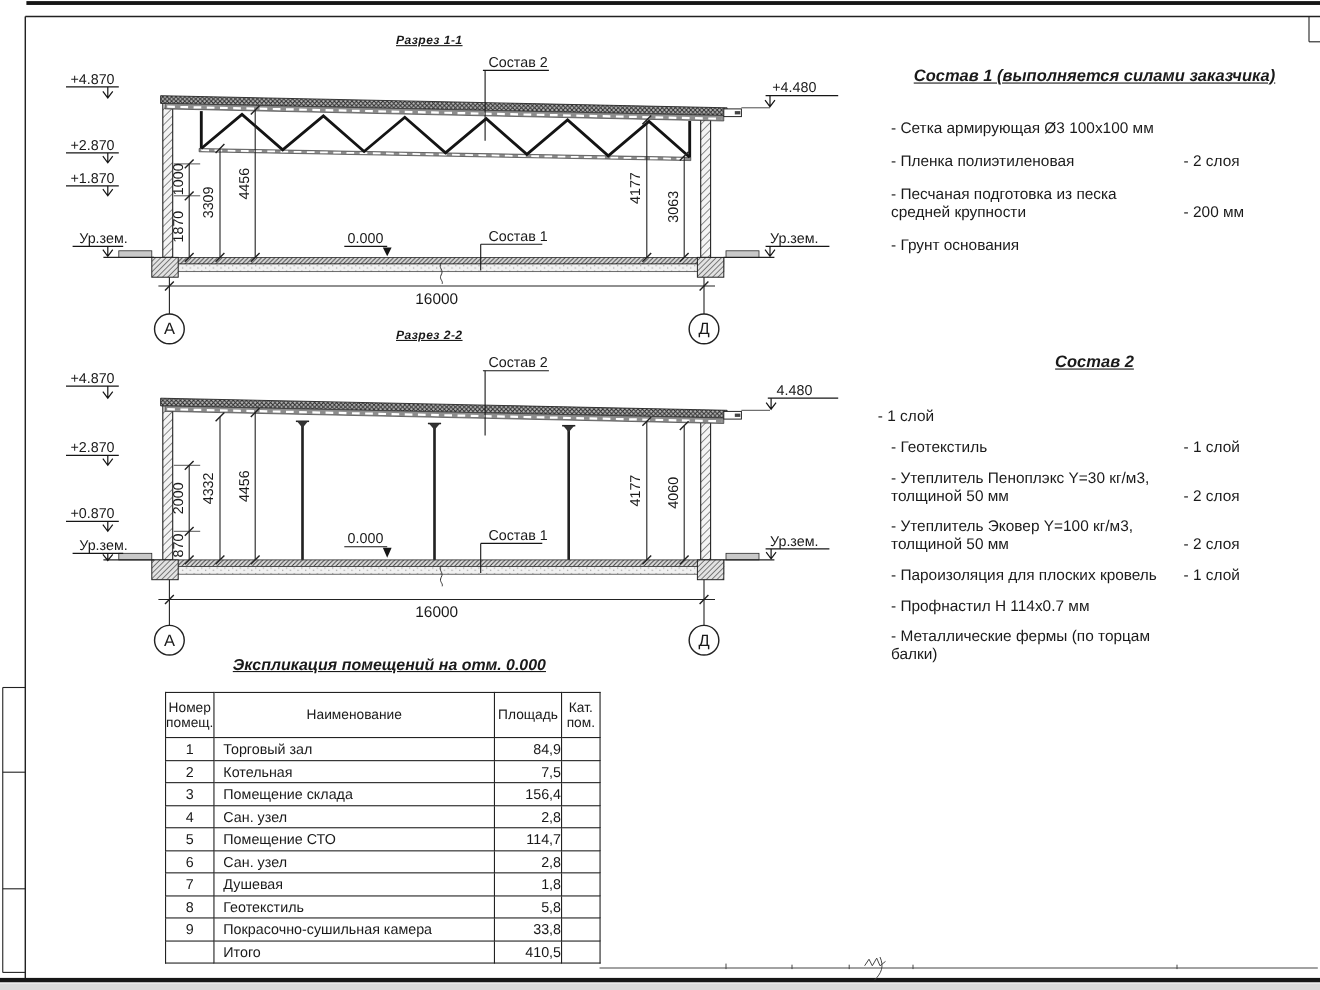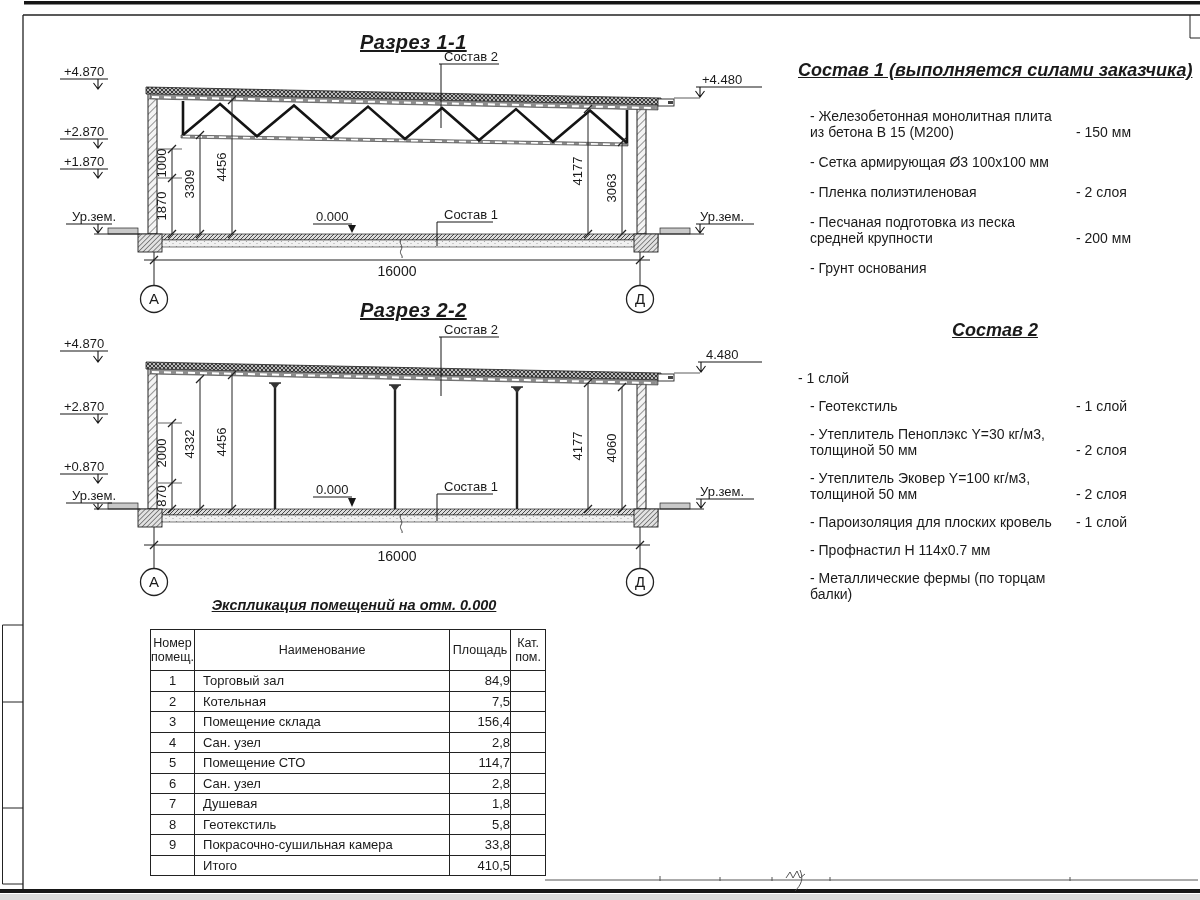--- a/index.html
+++ b/index.html
@@ -4,24 +4,24 @@
 <style>
   html,body{margin:0;padding:0;background:#fff;}
   .sheet{position:relative;width:1200px;height:900px;background:#ffffff;overflow:hidden;
          font-family:"Liberation Sans",sans-serif;color:#1a1a1a;}
   .lines{position:absolute;left:0;top:0;width:1200px;height:900px;}
   svg text{font-family:"Liberation Sans",sans-serif;fill:#1a1a1a;}
   svg .lbl{font-size:13px;}
   svg .dim{font-size:13px;}
   svg .big{font-size:14px;}
   svg .bub{font-size:15px;}
-  .sec-title{position:absolute;font-style:italic;font-weight:bold;font-size:20px;
+  .sec-title{position:absolute;font-style:italic;font-weight:bold;font-size:11px;
              text-decoration:underline;letter-spacing:.4px;white-space:nowrap;}
   .panel{position:absolute;width:394px;font-size:14px;line-height:16px;}
-  .panel-title{text-align:center;font-style:italic;font-weight:bold;font-size:18px;
+  .panel-title{text-align:center;font-style:italic;font-weight:bold;font-size:15px;
                text-decoration:underline;white-space:nowrap;}
   .p1 .panel-title{margin-bottom:30px;}
   .p2 .panel-title{margin-bottom:32px;}
   .mat-row{display:flex;align-items:flex-end;}
   .p1 .mat-row{margin-bottom:14px;}
   .p2 .mat-row{margin-bottom:12px;}
   .mat-name{flex:1;white-space:pre-line;padding-left:12px;}
   .mat-val{width:116px;flex:none;white-space:nowrap;}
   .expl-title{position:absolute;left:178px;top:597px;width:352px;text-align:center;
               font-style:italic;font-weight:bold;font-size:14.5px;text-decoration:underline;white-space:nowrap;}
@@ -298,25 +298,20 @@
     <text class="bub" x="640" y="587" text-anchor="middle">Д</text>
   </g>
 </svg>
 
 <div class="sec-title" style="left:360px;top:31px;">Разрез 1-1</div>
 <div class="sec-title" style="left:360px;top:299px;">Разрез 2-2</div>
 
 <div class="panel p1" style="left:798px;top:62px;">
   <div class="panel-title">Состав 1 (выполняется силами заказчика)</div>
   <div class="mat-row">
-    <div class="mat-name">- Железобетонная  монолитная плита
-из бетона В 15 (М200)</div>
-    <div class="mat-val">- 150 мм</div>
-  </div>
-  <div class="mat-row">
     <div class="mat-name">- Сетка армирующая Ø3 100х100 мм</div>
     <div class="mat-val"></div>
   </div>
   <div class="mat-row">
     <div class="mat-name">- Пленка полиэтиленовая</div>
     <div class="mat-val">-  2 слоя</div>
   </div>
   <div class="mat-row">
     <div class="mat-name">- Песчаная подготовка из песка
 средней крупности</div>

